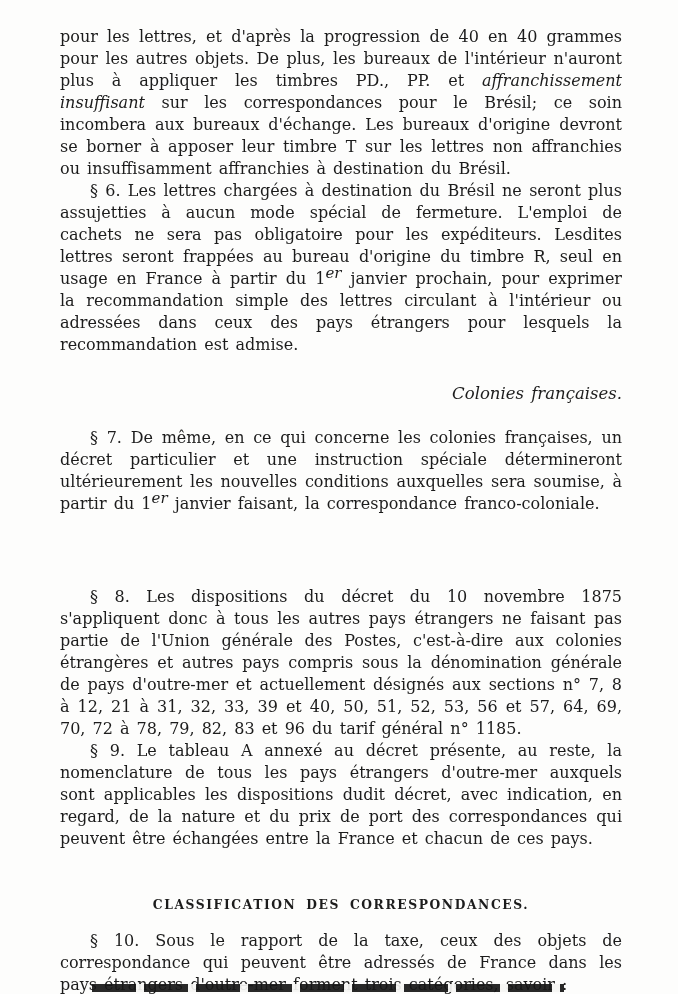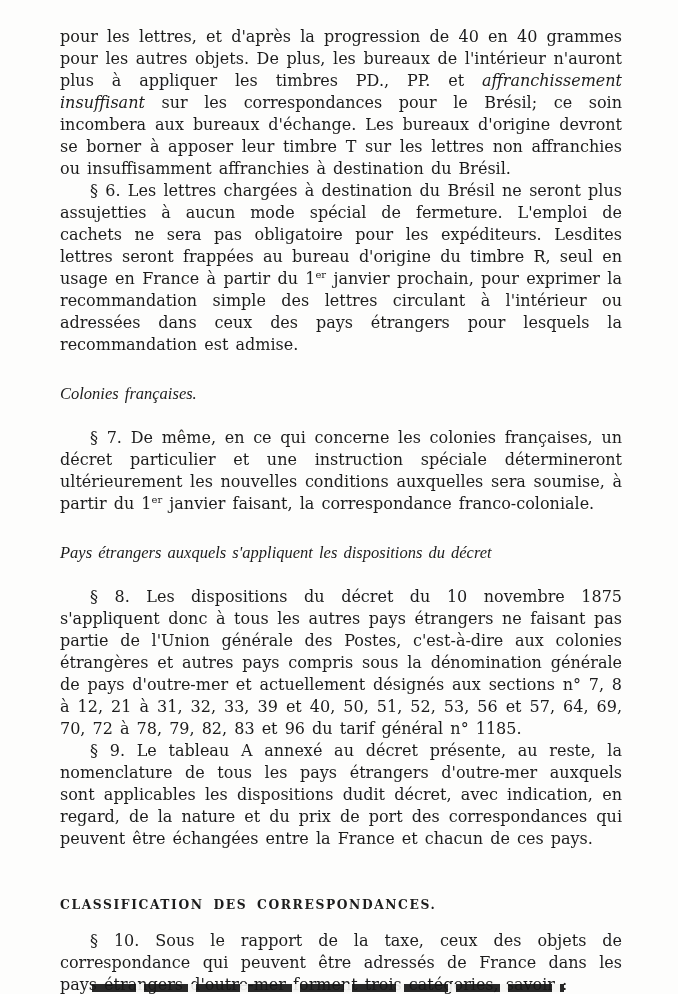--- a/index.html
+++ b/index.html
@@ -21,40 +21,39 @@
     line-height: 22px;
     color: #1c1c1c;
     text-align: justify;
     word-spacing: 2px;
   }
   p.para { margin: 0; }
   p.indent { text-indent: 30px; }
   .h-italic {
     font-style: italic;
     font-weight: normal;
-    text-align: left;
+    text-align: right;
     font-size: 16.5px;
     margin: 26px 0 22px 0;
     text-indent: 0;
     line-height: 23px;
-    font-family: Liberation Serif, serif;
   }
   .h-italic .h-line2 { font-weight: 600; }
   .h-caps {
     font-weight: 600;
     font-style: normal;
-    text-align: left;
+    text-align: center;
     font-size: 12.3px;
     letter-spacing: 1.6px;
     word-spacing: 4px;
     margin: 44px 0 14px 0;
     text-indent: 0;
   }
   i { font-style: italic; }
-  sup { font-size: 10px; line-height: 0; vertical-align: super; }
+  sup { font-size: 15px; line-height: 0; vertical-align: super; font-style: italic; }
   .scan-artifact {
     position: absolute;
     left: 92px;
     bottom: 2px;
     width: 472px;
     height: 8px;
     background: repeating-linear-gradient(90deg,
       #161616 0px, #161616 44px,
       #f5f5f3 44px, #f5f5f3 52px);
     opacity: 0.92;
@@ -67,21 +66,21 @@
   <div class="doc">
 
     <p class="para"><span>pour les lettres, et d'après la progression de 40 en 40 grammes pour les autres objets. De plus, les bureaux de l'intérieur n'auront plus à appliquer les timbres PD., PP. et </span><i>affranchissement insuffisant</i><span> sur les correspondances pour le Brésil; ce soin incombera aux bureaux d'échange. Les bureaux d'origine devront se borner à apposer leur timbre T sur les lettres non affranchies ou insuffisamment affranchies à destination du Brésil.</span></p>
 
     <p class="para indent"><span>§ 6. Les lettres chargées à destination du Brésil ne seront plus assujetties à aucun mode spécial de fermeture. L'emploi de cachets ne sera pas obligatoire pour les expéditeurs. Lesdites lettres seront frappées au bureau d'origine du timbre R, seul en usage en France à partir du 1</span><sup>er</sup><span> janvier prochain, pour exprimer la recommandation simple des lettres circulant à l'intérieur ou adressées dans ceux des pays étrangers pour lesquels la recommandation est admise.</span></p>
 
     <h3 class="h-italic">Colonies françaises.</h3>
 
     <p class="para indent"><span>§ 7. De même, en ce qui concerne les colonies françaises, un décret particulier et une instruction spéciale détermineront ultérieurement les nouvelles conditions auxquelles sera soumise, à partir du 1</span><sup>er</sup><span> janvier faisant, la correspondance franco-coloniale.</span></p>
 
-    <h3 class="h-italic"><span>Pays étrangers auxquels s'appliquent les dispositions du décret</span><br></h3>
+    <h3 class="h-italic"><br></h3>
 
     <p class="para indent">§ 8. Les dispositions du décret du 10 novembre 1875 s'appliquent donc à tous les autres pays étrangers ne faisant pas partie de l'Union générale des Postes, c'est-à-dire aux colonies étrangères et autres pays compris sous la dénomination générale de pays d'outre-mer et actuellement désignés aux sections n° 7, 8 à 12, 21 à 31, 32, 33, 39 et 40, 50, 51, 52, 53, 56 et 57, 64, 69, 70, 72 à 78, 79, 82, 83 et 96 du tarif général n° 1185.</p>
 
     <p class="para indent">§ 9. Le tableau A annexé au décret présente, au reste, la nomenclature de tous les pays étrangers d'outre-mer auxquels sont applicables les dispositions dudit décret, avec indication, en regard, de la nature et du prix de port des correspondances qui peuvent être échangées entre la France et chacun de ces pays.</p>
 
     <h4 class="h-caps">CLASSIFICATION DES CORRESPONDANCES.</h4>
 
     <p class="para indent">§ 10. Sous le rapport de la taxe, ceux des objets de correspondance qui peuvent être adressés de France dans les pays étrangers d'outre-mer forment trois catégories, savoir :</p>
 
   </div>

